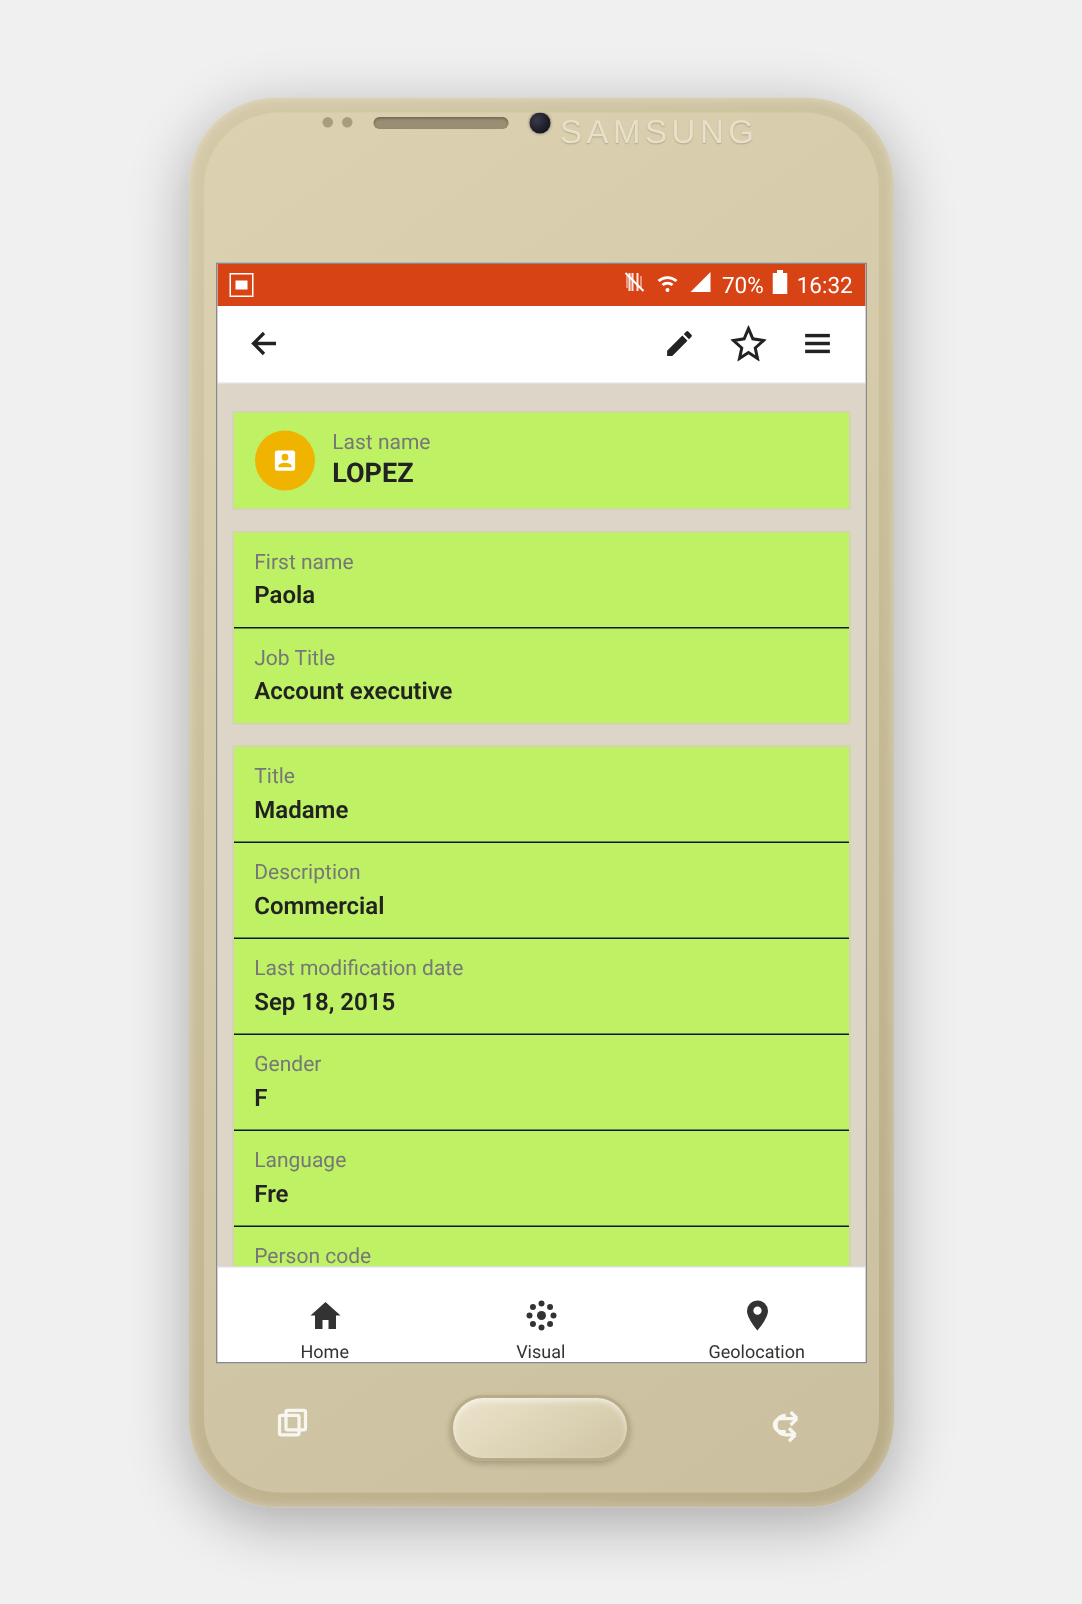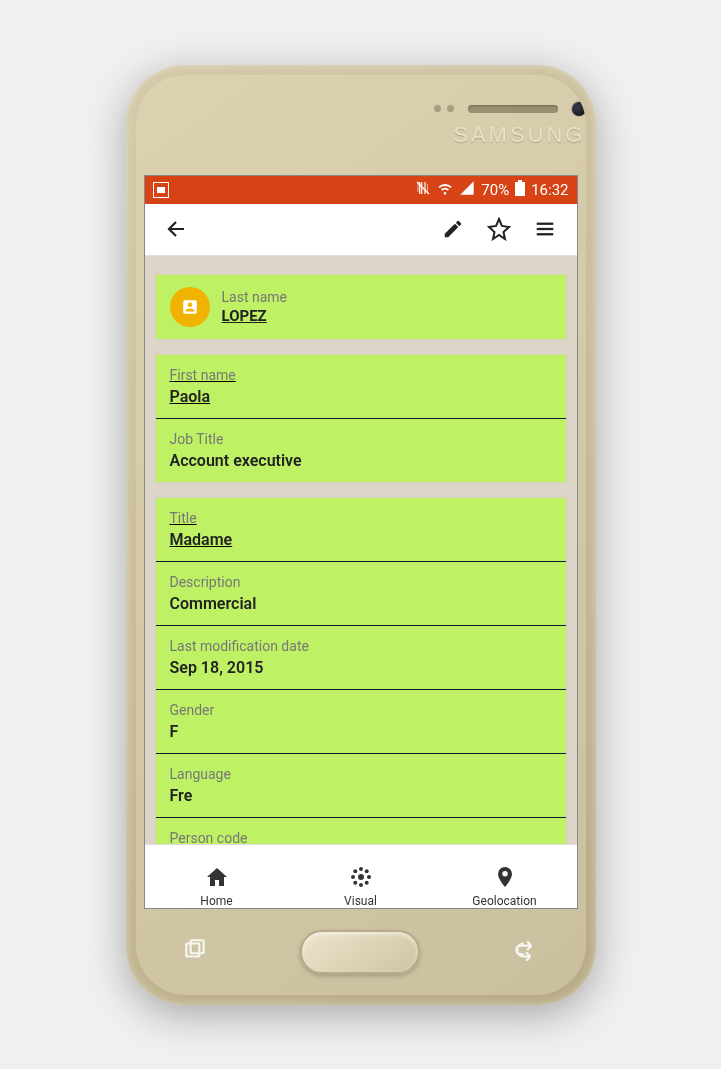--- a/index.html
+++ b/index.html
@@ -28,22 +28,22 @@
     border-radius: 50px;
     flex: 1;
     display: flex;
     flex-direction: column;
     position: relative;
     overflow: hidden;
   }
   .phone-top {
     height: 100px;
     display: flex;
-    flex-direction: column;
-    align-items: flex-end;
+    flex-direction: row;
+    align-items: flex-start;
     justify-content: center;
     gap: 6px;
   }
   .speaker-row {
     display: flex;
     align-items: center;
     gap: 14px;
   }
   .sensor-dots { display: flex; gap: 6px; }
   .sensor-dot { width: 7px; height: 7px; border-radius: 50%; background: #a89d7f; }
@@ -117,21 +117,21 @@
   }
   .card {
     background: #bef264;
     border: 1px solid #d6cfc0;
     margin-bottom: 14px;
   }
   .row {
     padding: 12px 14px;
     border-top: 1px solid #0f172a;
   }
-  .row:first-child { border-top: none; text-decoration: underline; }
+  .row:first-child { border-top: none; }
   .row .label {
     font-size: 14px;
     color: #777;
     margin-bottom: 4px;
   }
   .row .value {
     font-size: 16px;
     color: #222;
     font-weight: 600;
   }
@@ -142,21 +142,21 @@
     padding: 12px 14px;
   }
   .avatar {
     width: 40px; height: 40px;
     border-radius: 50%;
     background: #f0b400;
     display: flex; align-items: center; justify-content: center;
     color: #fff;
   }
   .header-info .label { font-size: 14px; color: #777; margin-bottom: 2px; }
-  .header-info .value { font-size: 15px; color: #222; font-weight: 700; text-decoration: underline; }
+  .header-info .value { font-size: 18px; color: #222; font-weight: 700; }
   .bottom-nav {
     height: 64px;
     background: #fff;
     border-top: 1px solid #ddd;
     display: flex;
     align-items: flex-end;
   }
   .nav-item {
     flex: 1;
     display: flex;

